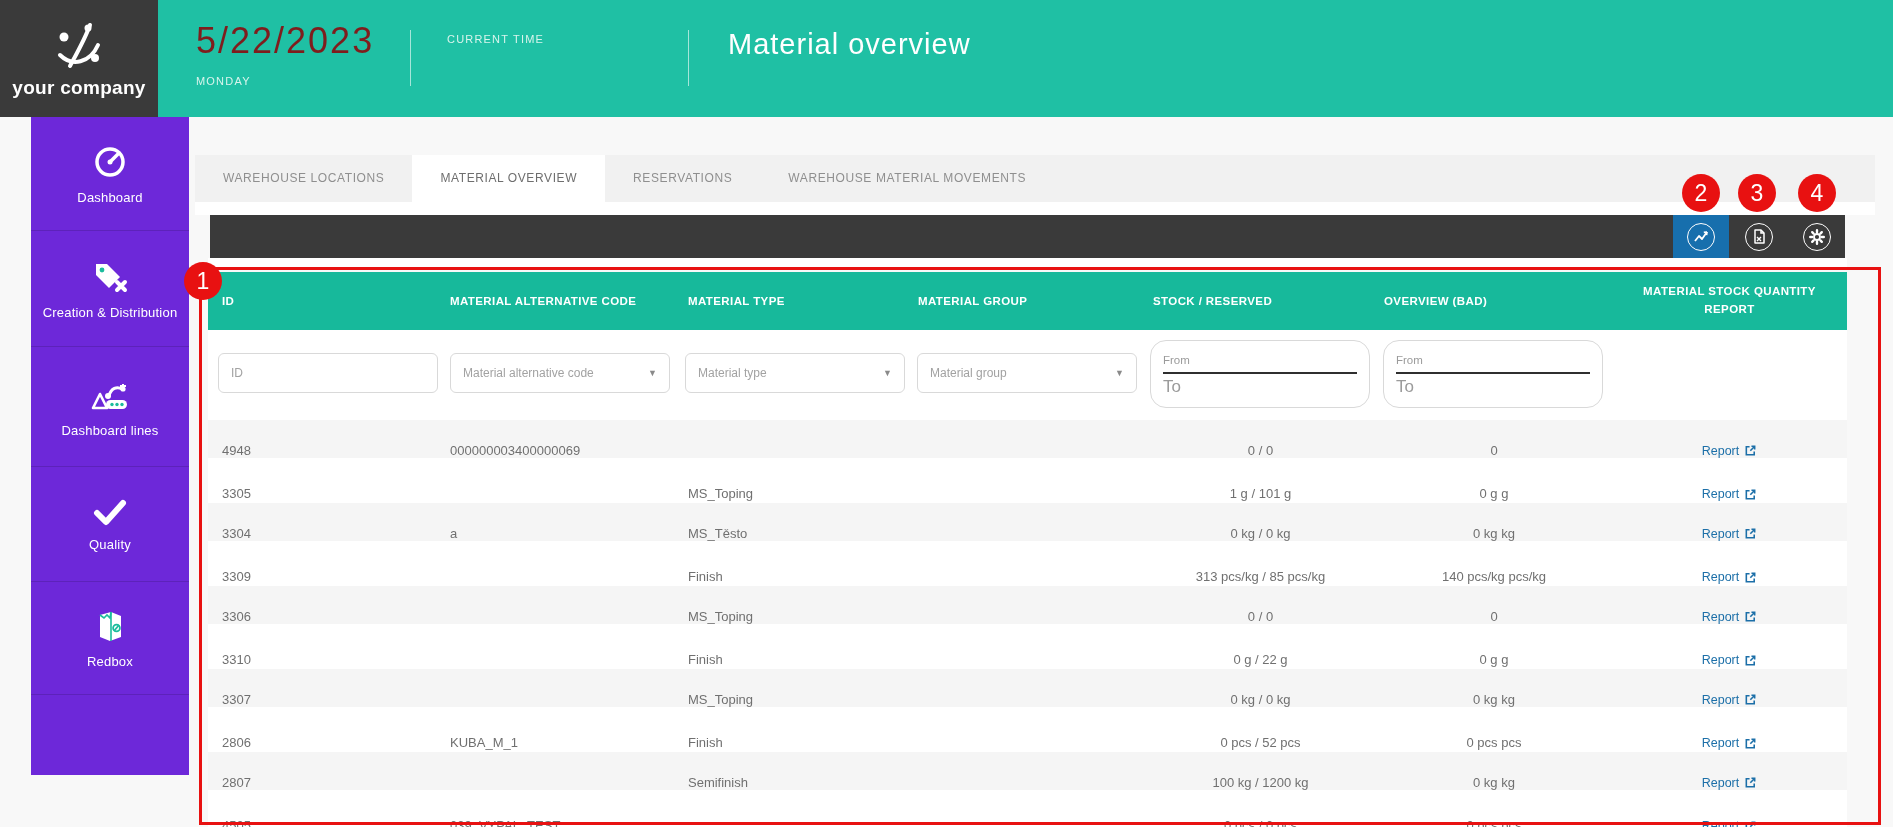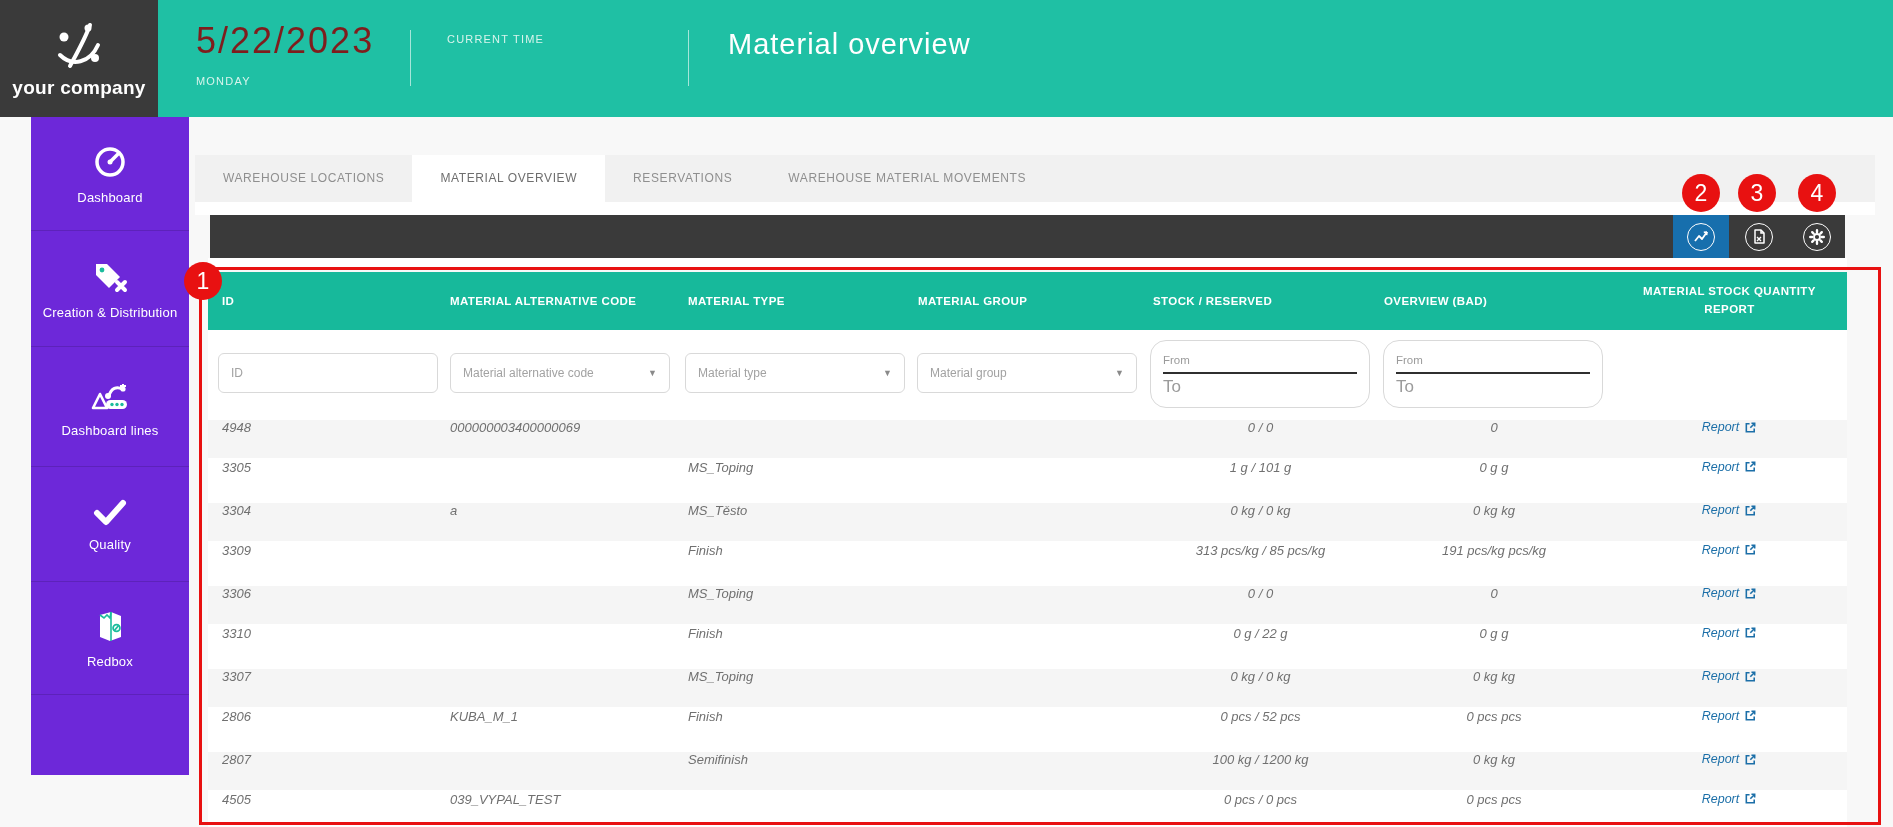--- a/index.html
+++ b/index.html
@@ -74,21 +74,21 @@
   .from-to { position:absolute; top:10px; width:220px; height:68px; border:1px solid #d9d9d9; border-radius:16px;
     background:#fff; padding:6px 12px 0 12px; }
   .ft-stock { left:942px; }
   .ft-qty   { left:1175px; }
   .ft-from { display:block; width:100%; border:none; border-bottom:2px solid #2f2f2f; height:27px;
     font-size:11.5px; color:#6e6e6e; outline:none; font-family:"Liberation Sans", sans-serif; }
   .ft-to   { display:block; width:100%; border:none; height:26px; font-size:17px; color:#6e6e6e; outline:none;
     font-family:"Liberation Sans", sans-serif; }
   .ft-from::placeholder, .ft-to::placeholder { color:#9b9b9b; }
 
-  .trow { height:41.5px; display:flex; align-items:flex-start; font-size:13px; color:#707070; background:#fff;font-style:italic; }
+  .trow { height:41.5px; display:flex; align-items:flex-end; font-size:13px; color:#707070; background:#fff; }
   .trow.striped { background:#f5f5f5; border-top:2px solid #fff; border-bottom:2px solid #fff; }
   .cell-stock, .cell-qty { text-align:center; padding-left:0; }
   .report-cell { display:flex; align-items:center; justify-content:center; gap:5px;
     color:#1c6fa8; font-size:12.5px; cursor:pointer; }
 
   .circle-icon { width:28px; height:28px; border-radius:50%; border:1.5px solid #fff;
     display:flex; align-items:center; justify-content:center; }
 </style>
 </head>
 <body>
@@ -300,21 +300,21 @@
           </svg>
         </div>
       </div>
     </div>
         <div class="trow">
       <div class="col-id">3309</div>
       <div class="col-alt"></div>
       <div class="col-type">Finish</div>
       <div class="col-group"></div>
       <div class="col-stock cell-stock">313 pcs/kg / 85 pcs/kg</div>
-      <div class="col-qty cell-qty">191 pcs/kg pcs/kg</div>
+      <div class="col-qty cell-qty">140 pcs/kg pcs/kg</div>
       <div class="col-report">
         <div class="report-cell">
           <span>Report</span>
           <svg width="13" height="13" viewBox="0 0 14 14" fill="none">
             <path d="M6 3 H2.5 V11.5 H11 V8" stroke="#1c6fa8" stroke-width="1.7"></path>
             <path d="M8 2.5 h3.5 V6 M11.3 2.7 L6.8 7.2" stroke="#1c6fa8" stroke-width="1.7"></path>
           </svg>
         </div>
       </div>
     </div>

